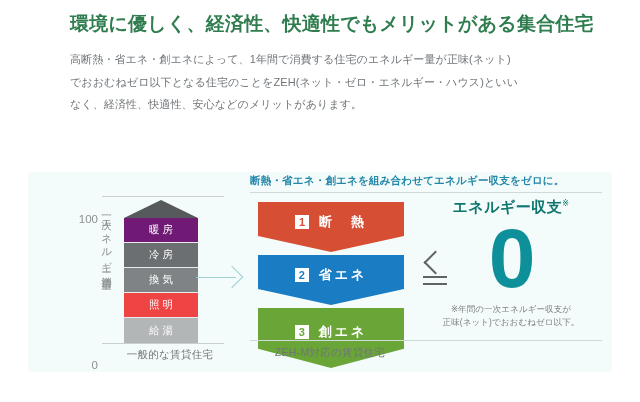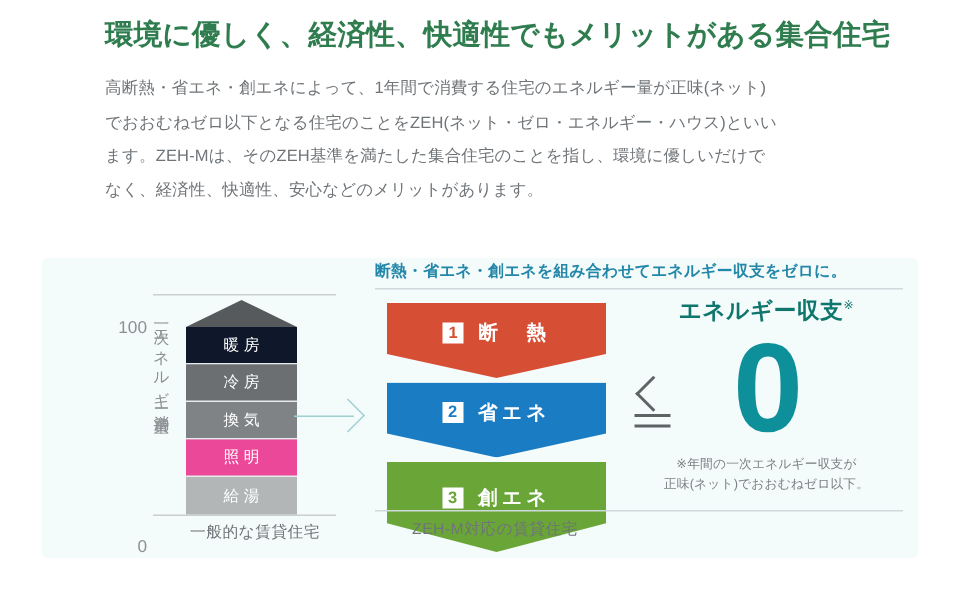--- a/index.html
+++ b/index.html
@@ -119,24 +119,24 @@
     color: #ffffff;
     font-size: 10.5px;
     letter-spacing: 3px;
     display: flex;
     align-items: center;
     justify-content: center;
     box-sizing: border-box;
     border-bottom: 1px solid #e9eced;
     text-indent: 3px;
   }
-  .seg.s1 { top: 18px;  background: #0f172a; }
+  .seg.s1 { top: 18px;  background: #701a75; }
   .seg.s2 { top: 43px;  background: #6b6f71; }
   .seg.s3 { top: 68px;  background: #7f8385; }
-  .seg.s4 { top: 93px;  background: #ec4899; }
+  .seg.s4 { top: 93px;  background: #ef4444; }
   .seg.s5 { top: 118px; background: #b3b6b7; border-bottom: none; }
 
   .chart-caption {
     position: absolute;
     left: 32px;
     top: 166px;
     width: 140px;
     text-align: center;
     font-size: 10.5px;
     color: #6f7478;
@@ -301,21 +301,20 @@
   }
 </style>
 </head>
 <body>
 
 <div class="page-title">環境に優しく、経済性、快適性でもメリットがある集合住宅</div>
 
 <div class="intro">
   <p>高断熱・省エネ・創エネによって、1年間で消費する住宅のエネルギー量が正味(ネット)</p>
   <p>でおおむねゼロ以下となる住宅のことをZEH(ネット・ゼロ・エネルギー・ハウス)といい</p>
-  <p>ます。ZEH-Mは、そのZEH基準を満たした集合住宅のことを指し、環境に優しいだけで</p>
   <p>なく、経済性、快適性、安心などのメリットがあります。</p>
 </div>
 
 <div class="panel">
 
   <div class="chart-col">
     <div class="axis-max">100</div>
     <div class="axis-min">0</div>
     <div class="axis-rule top"></div>
     <div class="axis-rule bottom"></div>

